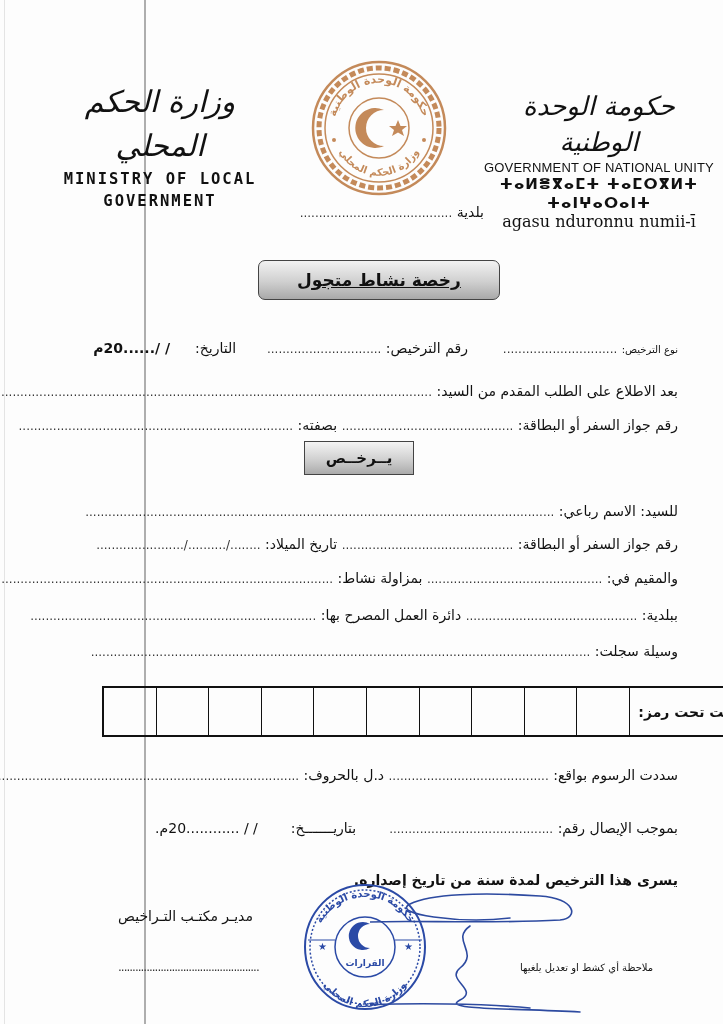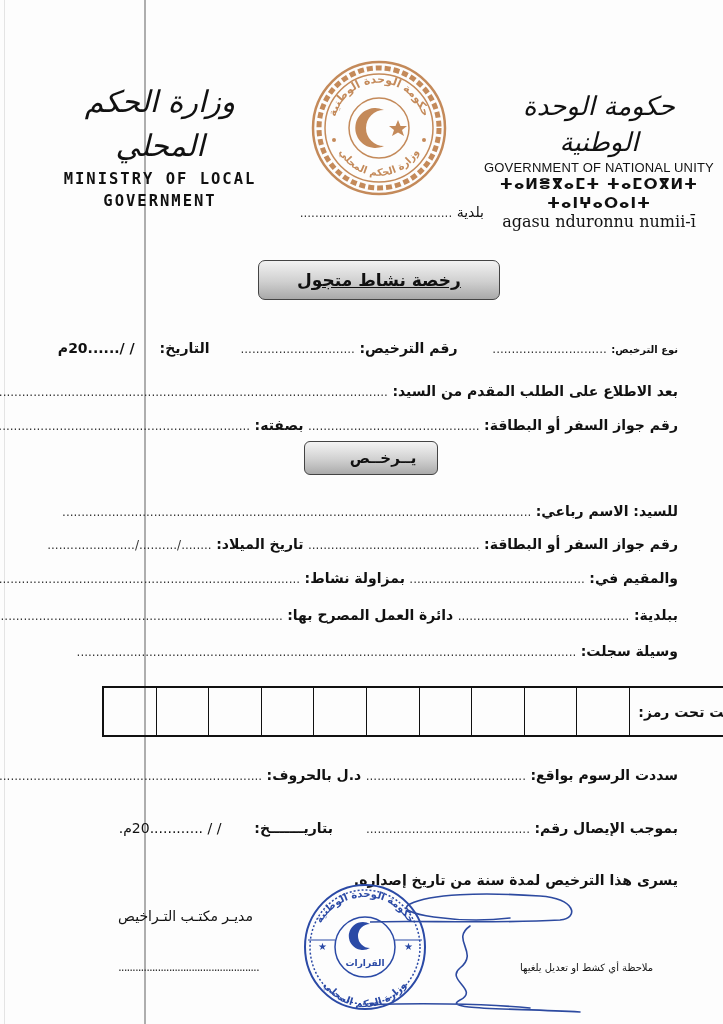--- a/index.html
+++ b/index.html
@@ -19,38 +19,38 @@
   
   .hdr-right { position:absolute; left:484px; top:88px; width:230px; text-align:center; }
   .hdr-right .ar { font-family:"DejaVu Serif", serif; font-size:26px; line-height:36px; direction:rtl; font-style:italic; }
   .hdr-right .en { font-family:Liberation Sans, sans-serif; font-size:13px; line-height:15px; letter-spacing:.2px; }
   .hdr-right .tif { font-family:"DejaVu Sans", sans-serif; font-weight:bold; font-size:15px; line-height:19px; letter-spacing:1px; }
   .hdr-right .lat { font-family:"DejaVu Serif", serif; font-size:16px; line-height:18px; }
 
   
   .emblem { position:absolute; left:304px; top:58px; width:150px; height:140px; }
   .line { position:absolute; right:45px; left:70px; direction:rtl; white-space:nowrap; font-size:14px; }
-  .lbl { font-weight:bold; }
+  .lbl { font-weight:normal; }
   .dots { color:#333; letter-spacing:-1px; font-size:12px; }
 
   .muni { position:absolute; left:284px; top:204px; width:200px; direction:rtl; text-align:right; font-size:14px; font-weight:normal; white-space:nowrap; }
 
   .title-box {
     position:absolute; left:258px; top:260px; width:240px; height:38px;
     border:1.5px solid #444; border-radius:7px;
     background:linear-gradient(180deg,#f2f2f2 0%,#cfcfcf 55%,#a9a9a9 100%);
     display:flex; align-items:center; justify-content:center;
     font-weight:bold; font-size:17px; direction:rtl;text-decoration:underline;
   }
   .grant-box {
     position:absolute; left:304px; top:441px; width:108px; height:32px;
-    border:1.5px solid #444; border-radius:6px;
+    border:1.5px solid #444; border-radius:0;
     background:linear-gradient(180deg,#f4f4f4 0%,#d0d0d0 55%,#ababab 100%);
     display:flex; align-items:center; justify-content:center;
-    font-weight:bold; font-size:15px; direction:rtl; letter-spacing:4px;padding-left:24px;
+    font-weight:bold; font-size:15px; direction:rtl; letter-spacing:4px;
   }
 
   .code-box {
     position:absolute; left:102px; top:686px; width:662px; height:51px;
     border:2.5px solid #111; display:flex; flex-direction:row-reverse; box-sizing:border-box;
   }
   .code-label { width:132px; border-left:1.5px solid #111; display:flex; align-items:center; justify-content:center; font-weight:bold; font-size:14px; direction:rtl; }
   .code-cell { flex:1; border-left:1.5px solid #111; }
   .code-cell:last-child { border-left:none; }
 

